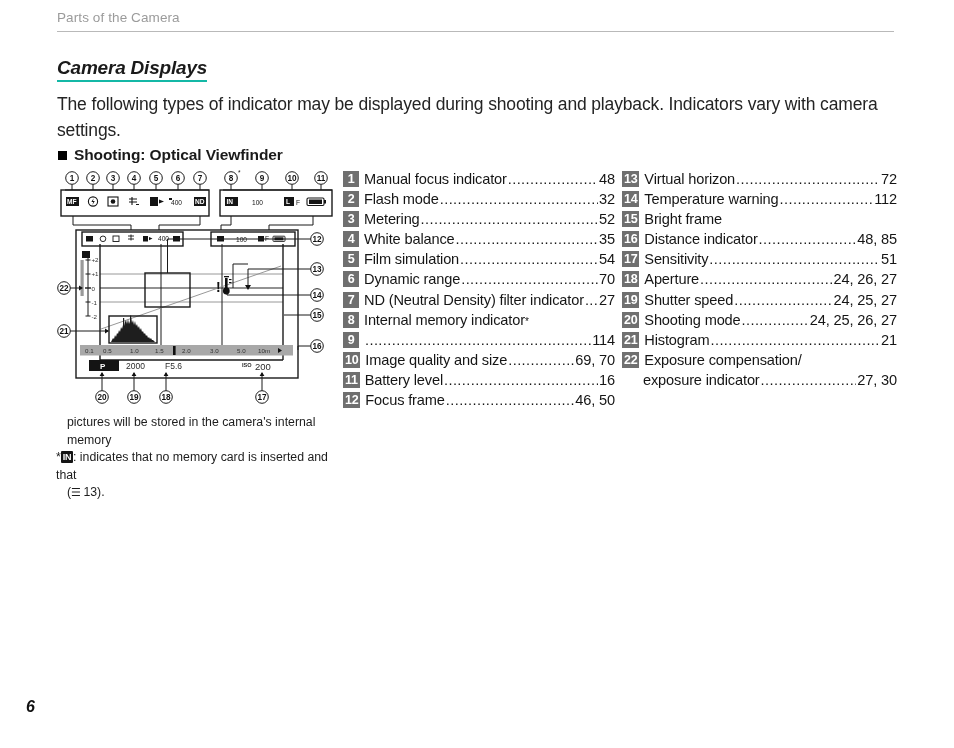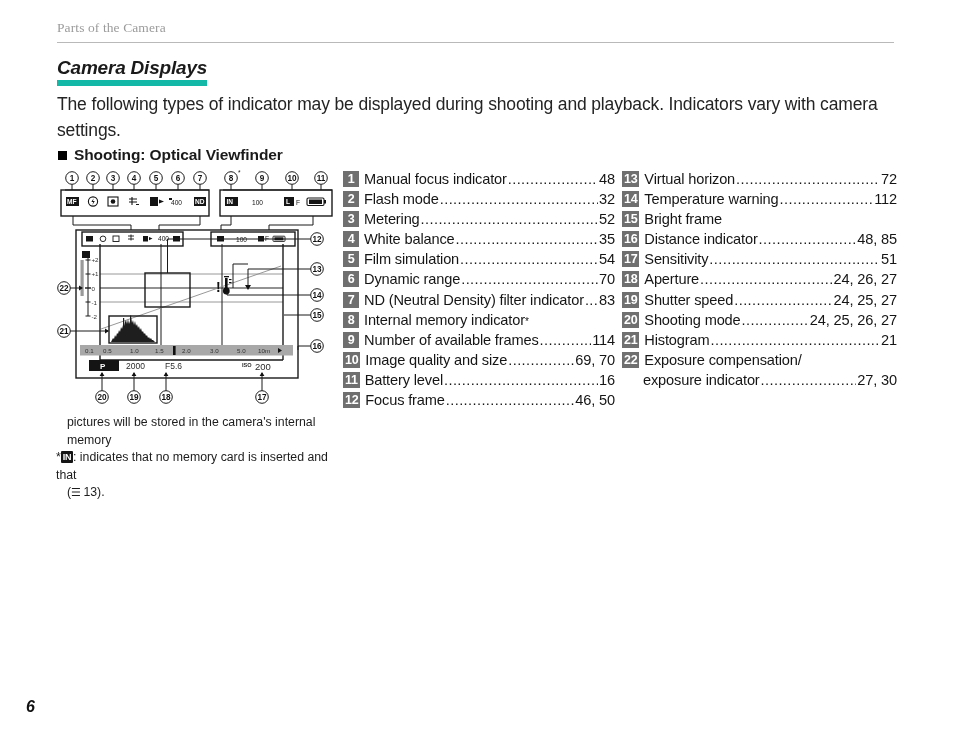--- a/index.html
+++ b/index.html
@@ -13,44 +13,43 @@
     position: relative;
     font-family: "Liberation Sans", sans-serif;
     color: #1a1a1a;
     overflow: hidden;
   }
 
   
   #running-header {
     position: absolute;
     left: 57px;
-    top: 20px;
+    top: 10px;
     width: 837px;
-    font-family: Liberation Serif, serif;
   }
   #running-header .rh-text {
     font-size: 13.5px;
     color: #9b9b9b;
     letter-spacing: 0.1px;
     padding-bottom: 6px;
   }
   #running-header .rh-rule {
     border-bottom: 1px solid #b9b9b9;
   }
 
   
   #section-title {
     position: absolute;
     left: 57px;
     top: 57px;
     font-size: 19px;
     font-weight: bold;
     font-style: italic;
     letter-spacing: -0.2px;
-    border-bottom: 6px solid #14b8a6;
+    border-bottom: 2px solid #14b8a6;
     padding-bottom: 1px;
     display: inline-block;
   }
 
   
   #intro-paragraph {
     position: absolute;
     left: 57px;
     top: 91px;
     width: 842px;
@@ -588,34 +587,33 @@
       <span class="idx-label">Dynamic range</span>
       <span class="idx-dots">........................................................................................................................</span>
       <span class="idx-page">70</span>
     </span>
   </div>
   <div class="idx-row">
     <span class="idx-badge">7</span>
     <span class="idx-body">
       <span class="idx-label">ND (Neutral Density) filter indicator</span>
       <span class="idx-dots">........................................................................................................................</span>
-      <span class="idx-page">83</span>
+      <span class="idx-page">27</span>
     </span>
   </div>
   <div class="idx-row no-dots">
     <span class="idx-badge">8</span>
     <span class="idx-body">
       <span class="idx-label">Internal memory indicator</span>
         <span class="sup-star">*</span>
     </span>
   </div>
   <div class="idx-row">
     <span class="idx-badge">9</span>
     <span class="idx-body">
-      <span class="idx-label">Number of available frames</span>
       <span class="idx-dots">........................................................................................................................</span>
       <span class="idx-page">114</span>
     </span>
   </div>
   <div class="idx-row">
     <span class="idx-badge">10</span>
     <span class="idx-body">
       <span class="idx-label">Image quality and size</span>
       <span class="idx-dots">........................................................................................................................</span>
       <span class="idx-page">69, 70</span>

